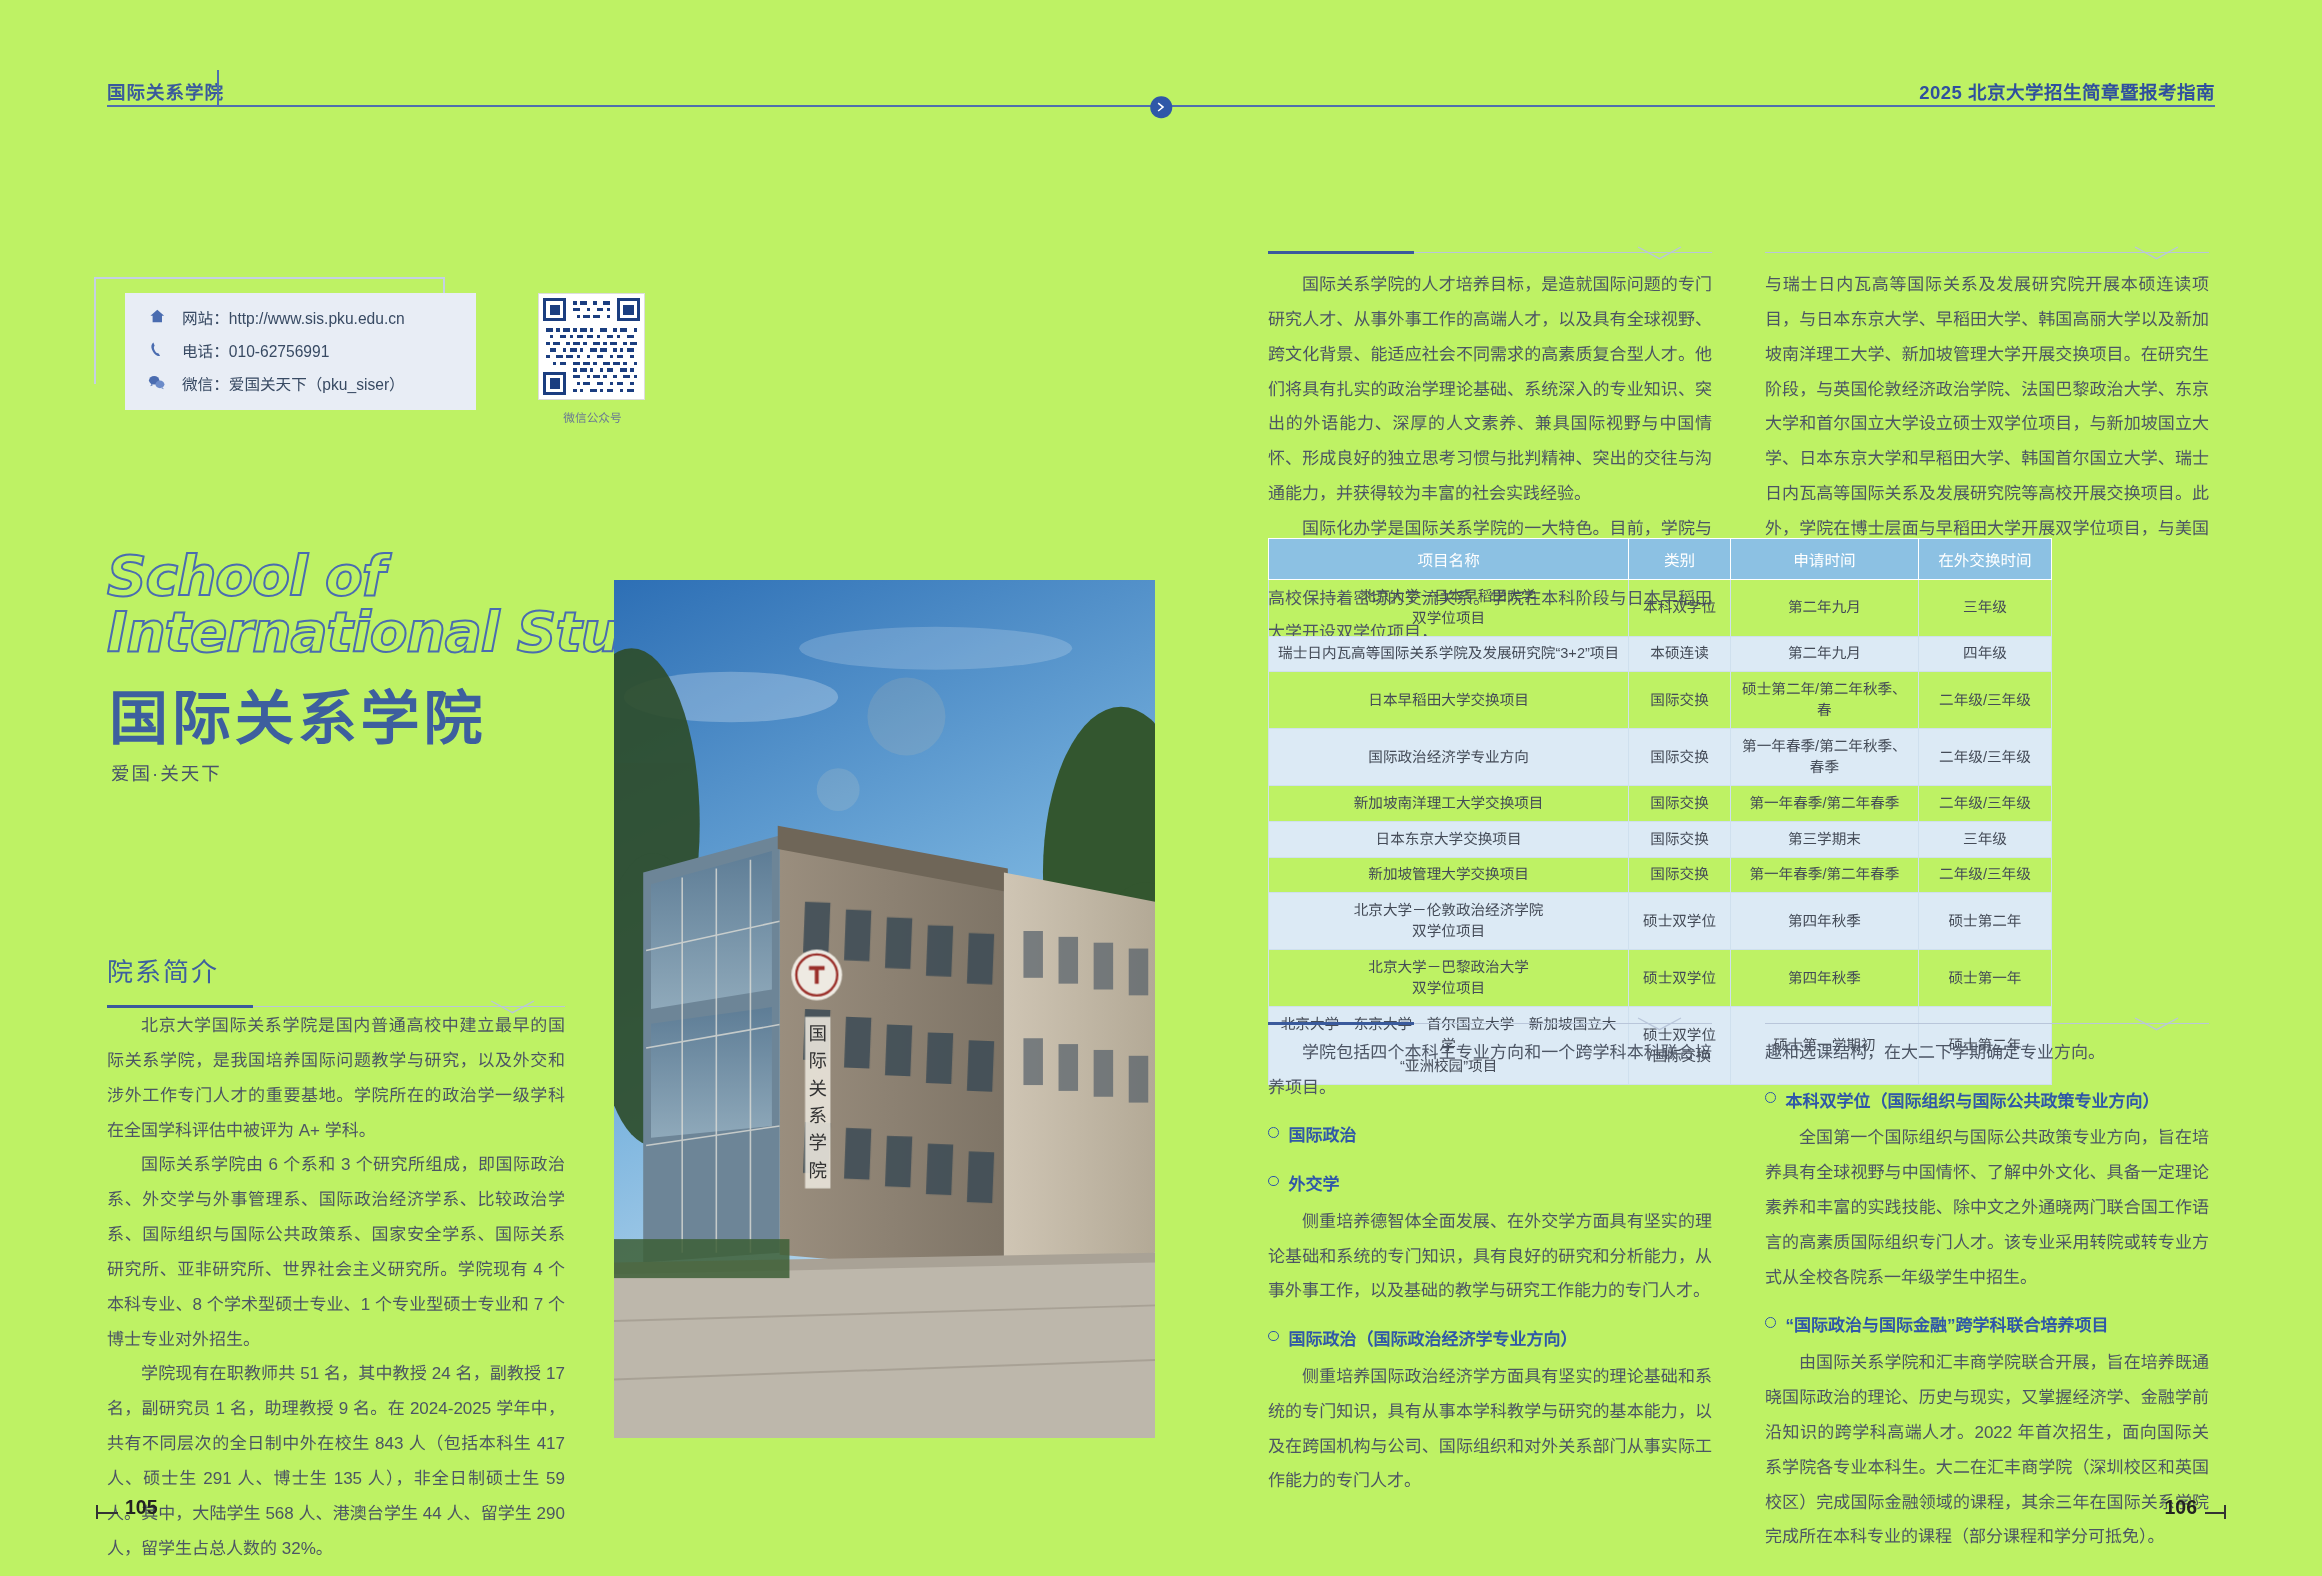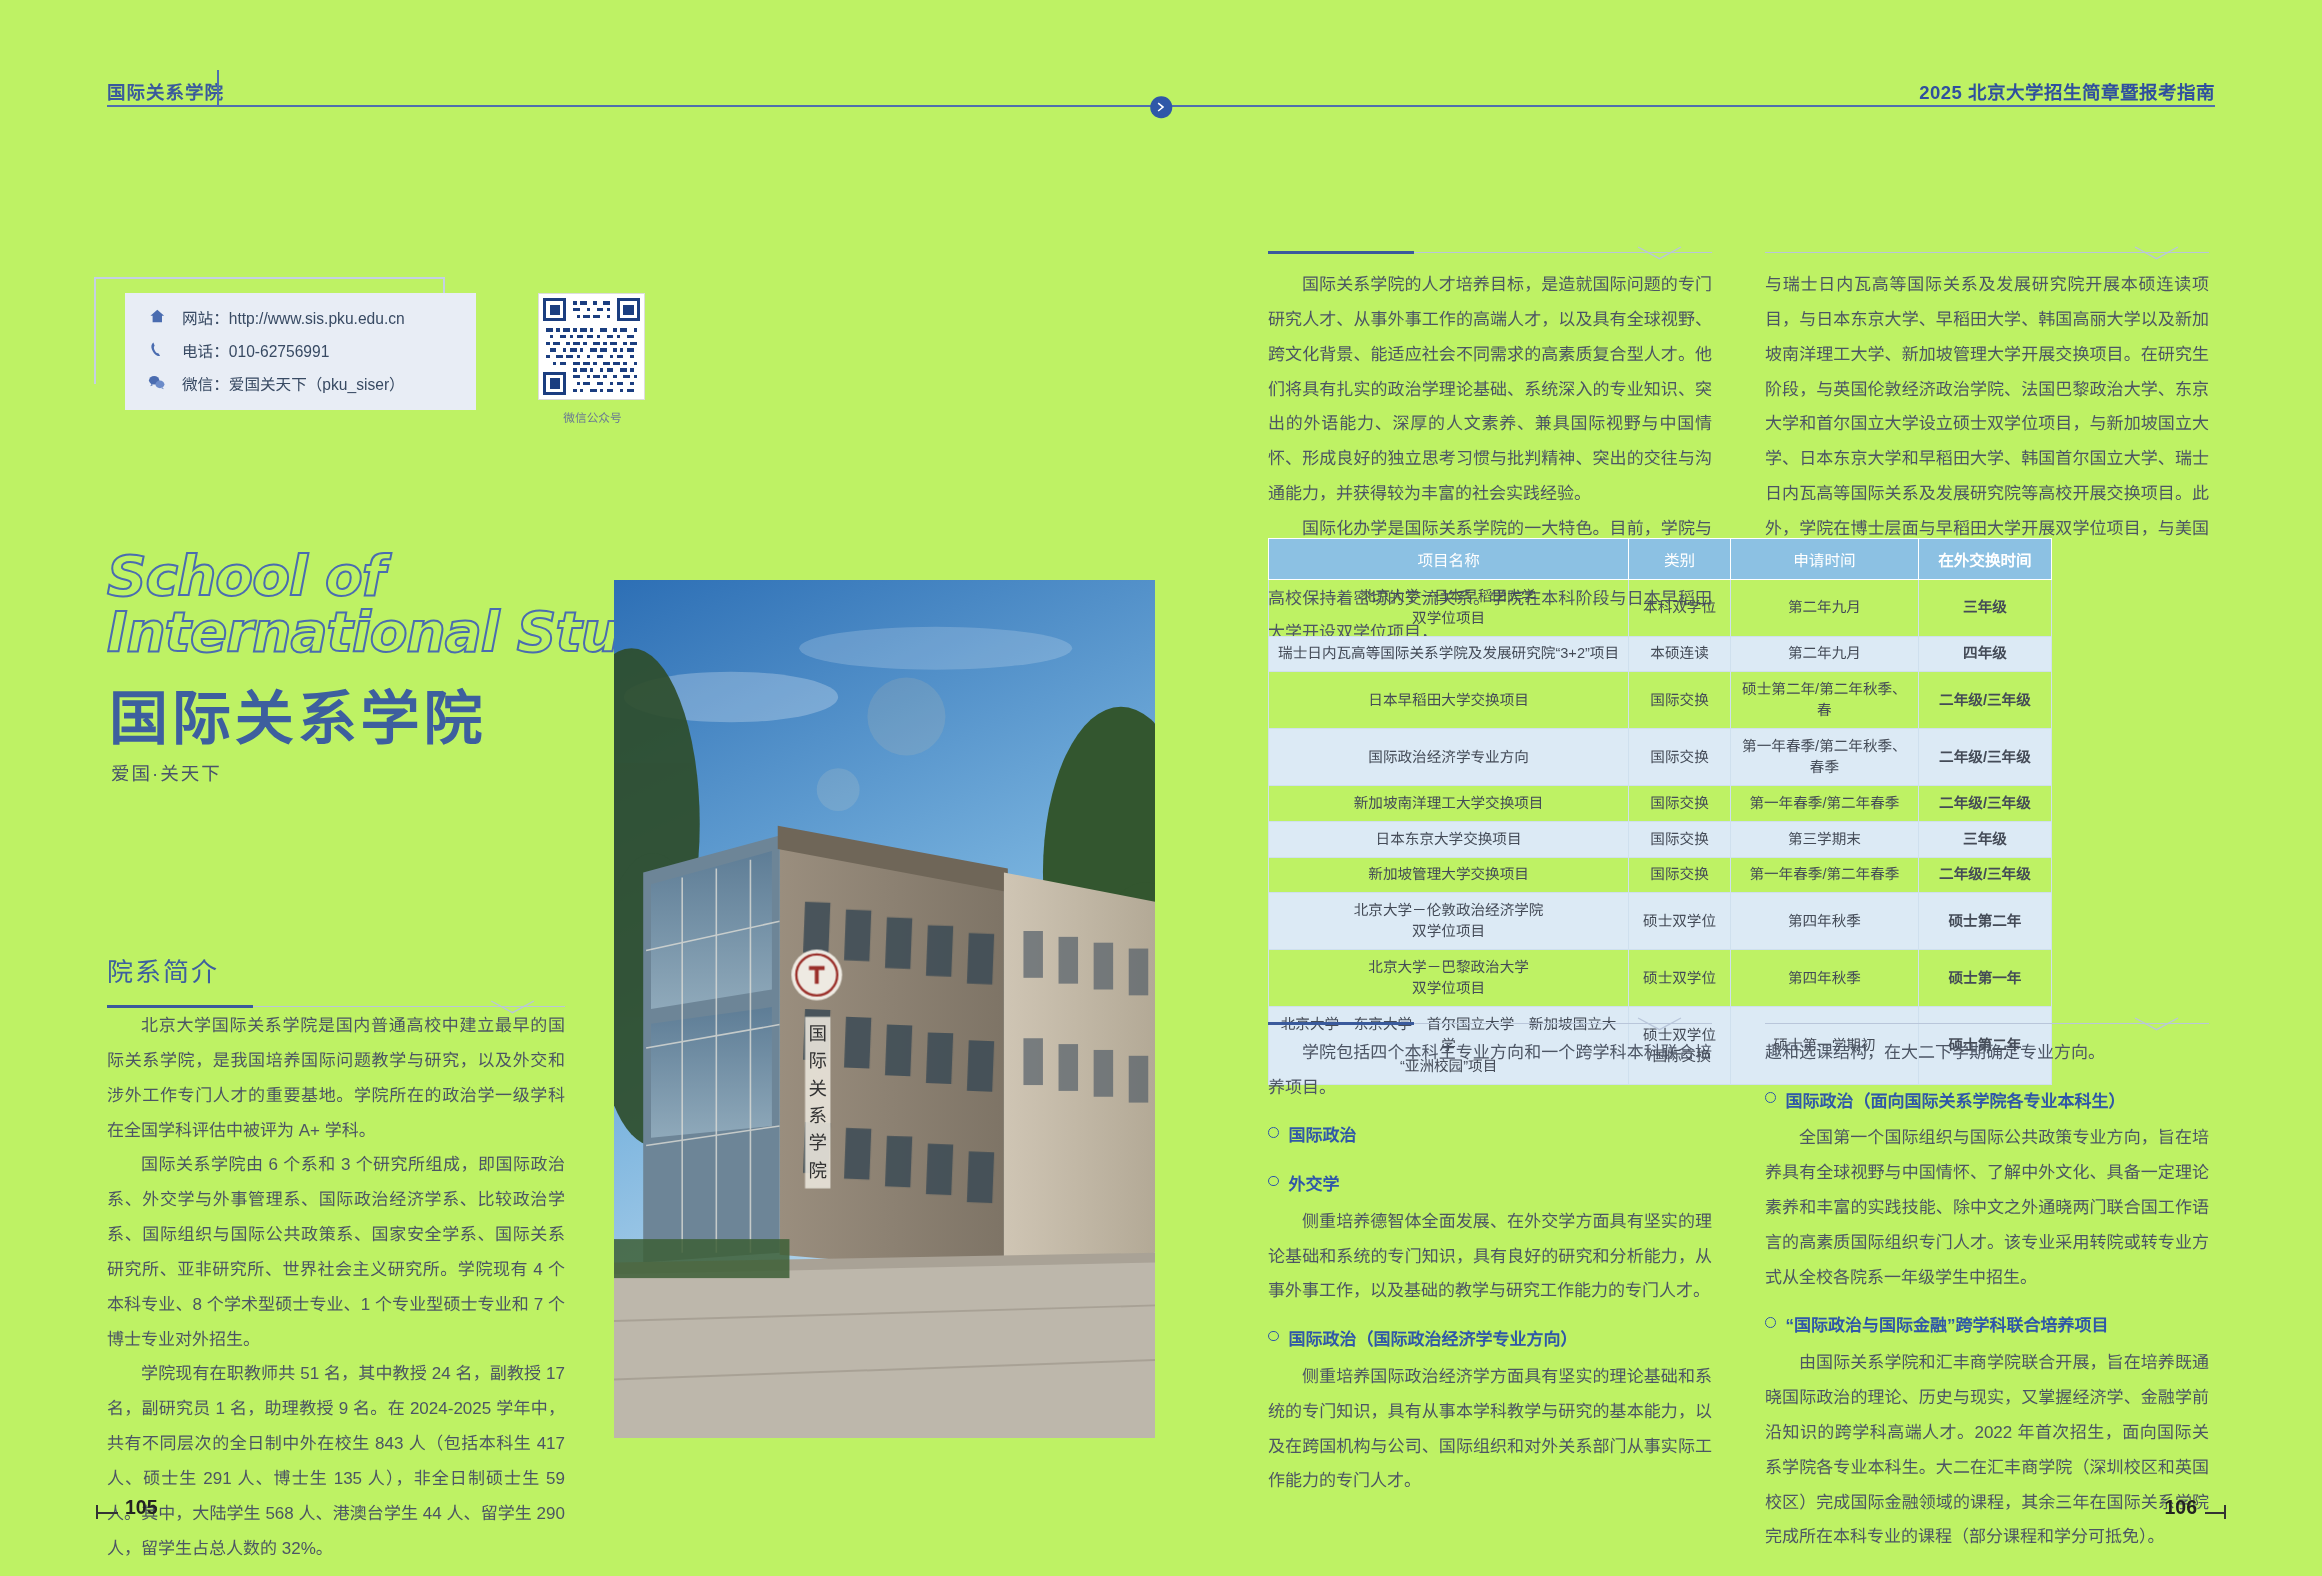--- a/index.html
+++ b/index.html
@@ -123,21 +123,21 @@
   }
   .tbl td {
     border: 1px solid #cfe0ee; padding: 6.8px 5.9px; text-align: center;
     line-height: 1.45;
   }
   .tbl tr.alt td { background: #dceaf5; }
   .tbl tr td:first-child { }
   .tbl .c-name { width: 46%; }
   .tbl .c-cat  { width: 13%; }
   .tbl .c-time { width: 24%; }
-  .tbl .c-dur  { width: 17%; font-weight: bold; }
+  .tbl .c-dur  { width: 17%; }
 
   
   .bullet-h {
     font-size: 17px; font-weight: bold; color: #2f57a8;
     margin: 13.7px 0 2px 0; text-indent: 0;
     display: flex; gap: 9.8px; align-items: flex-start;
   }
   .bullet-h .ring {
     flex: 0 0 auto; width: 10.7px; height: 10.7px; margin-top: 7.8px;
     border: 1.6px solid #2f57a8; border-radius: 50%;
@@ -576,21 +576,21 @@
     </div>
     <p>侧重培养国际政治经济学方面具有坚实的理论基础和系统的专门知识，具有从事本学科教学与研究的基本能力，以及在跨国机构与公司、国际组织和对外关系部门从事实际工作能力的专门人才。</p>
 
   </div>
 
   <div class="body-col" style="left:1765px; top:1036px; width:444px;">
     <p style="text-indent:0">趣和选课结构，在大二下学期确定专业方向。</p>
 
     <div class="bullet-h">
       <span class="ring"></span>
-      <span>国际政治（面向国际关系学院各专业本科生）</span>
+      <span>本科双学位（国际组织与国际公共政策专业方向）</span>
     </div>
     <p>全国第一个国际组织与国际公共政策专业方向，旨在培养具有全球视野与中国情怀、了解中外文化、具备一定理论素养和丰富的实践技能、除中文之外通晓两门联合国工作语言的高素质国际组织专门人才。该专业采用转院或转专业方式从全校各院系一年级学生中招生。</p>
 
     <div class="bullet-h">
       <span class="ring"></span>
       <span>“国际政治与国际金融”跨学科联合培养项目</span>
     </div>
     <p>由国际关系学院和汇丰商学院联合开展，旨在培养既通晓国际政治的理论、历史与现实，又掌握经济学、金融学前沿知识的跨学科高端人才。2022 年首次招生，面向国际关系学院各专业本科生。大二在汇丰商学院（深圳校区和英国校区）完成国际金融领域的课程，其余三年在国际关系学院完成所在本科专业的课程（部分课程和学分可抵免）。</p>
   </div>
 

